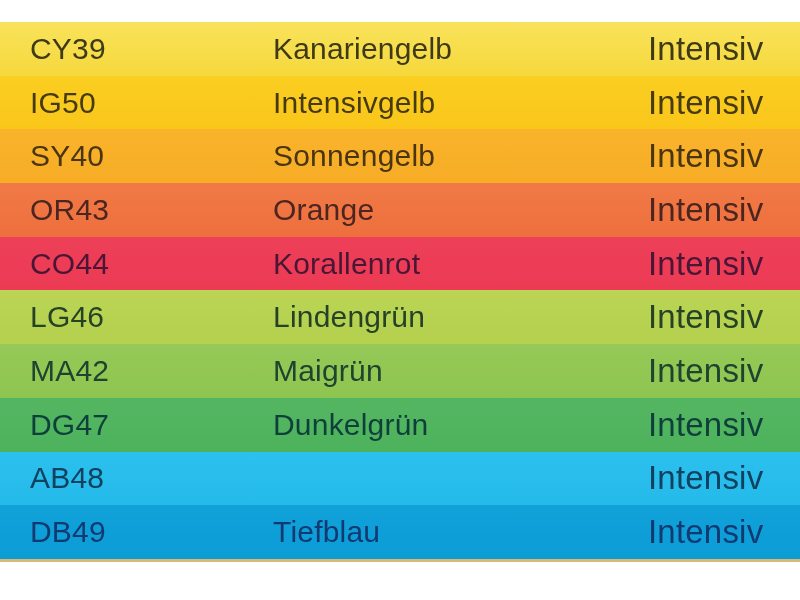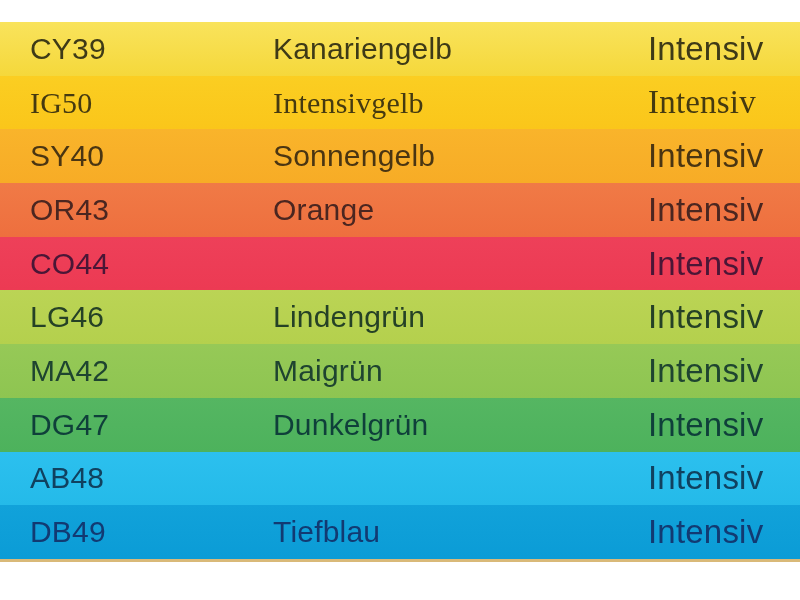--- a/index.html
+++ b/index.html
@@ -60,37 +60,38 @@
 </style>
 </head>
 <body style="background: rgb(255, 255, 255);">
 
 <div id="color-table" style="border-bottom-color: rgb(217, 185, 120);">
     <div class="swatch-row" style="background: linear-gradient(rgb(249, 227, 92) 0%, rgb(245, 216, 59) 100%); color: rgb(62, 58, 23);">
       <span class="cell cell-code">CY39</span>
       <span class="cell cell-name">Kanariengelb</span>
       <span class="cell cell-intensity">Intensiv</span>
     </div>
-    <div class="swatch-row" style="background: linear-gradient(rgb(251, 206, 34) 0%, rgb(250, 198, 26) 100%); color: rgb(69, 58, 16); font-family: Liberation Serif, serif;">
+    <div class="swatch-row" style="background: linear-gradient(rgb(251, 206, 34) 0%, rgb(250, 198, 26) 100%); color: rgb(69, 58, 16);">
       <span class="cell cell-code">IG50</span>
       <span class="cell cell-name">Intensivgelb</span>
       <span class="cell cell-intensity">Intensiv</span>
     </div>
     <div class="swatch-row" style="background: linear-gradient(rgb(249, 180, 43) 0%, rgb(247, 172, 38) 100%); color: rgb(74, 53, 18);">
       <span class="cell cell-code">SY40</span>
       <span class="cell cell-name">Sonnengelb</span>
       <span class="cell cell-intensity">Intensiv</span>
     </div>
     <div class="swatch-row" style="background: linear-gradient(rgb(240, 122, 70) 0%, rgb(238, 111, 62) 100%); color: rgb(75, 38, 32);">
       <span class="cell cell-code">OR43</span>
       <span class="cell cell-name">Orange</span>
       <span class="cell cell-intensity">Intensiv</span>
     </div>
     <div class="swatch-row" style="background: linear-gradient(rgb(238, 64, 89) 0%, rgb(236, 58, 83) 100%); color: rgb(74, 22, 54);">
       <span class="cell cell-code">CO44</span>
+      <span class="cell cell-name">Korallenrot</span>
       <span class="cell cell-intensity">Intensiv</span>
     </div>
     <div class="swatch-row" style="background: linear-gradient(rgb(187, 212, 85) 0%, rgb(180, 208, 77) 100%); color: rgb(37, 65, 38);">
       <span class="cell cell-code">LG46</span>
       <span class="cell cell-name">Lindengrün</span>
       <span class="cell cell-intensity">Intensiv</span>
     </div>
     <div class="swatch-row" style="background: linear-gradient(rgb(150, 201, 87) 0%, rgb(142, 197, 81) 100%); color: rgb(30, 68, 48);">
       <span class="cell cell-code">MA42</span>
       <span class="cell cell-name">Maigrün</span>

